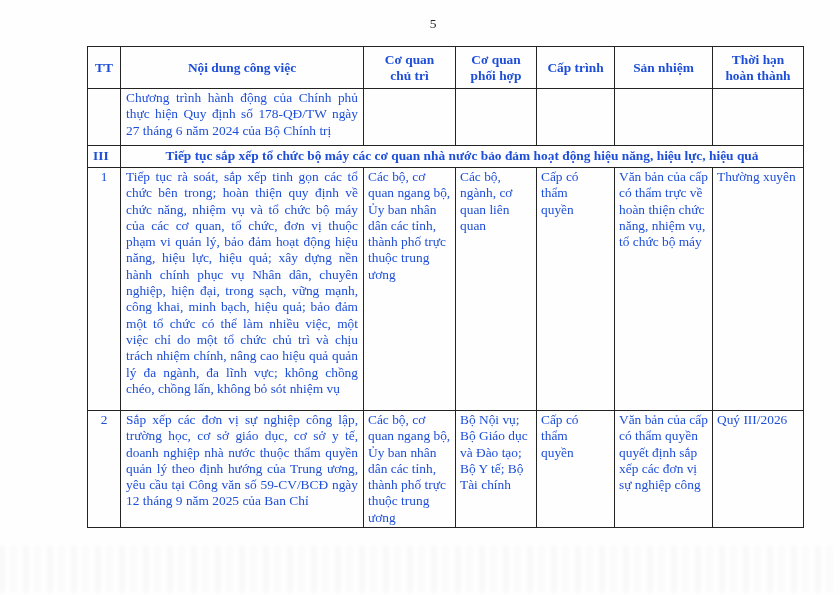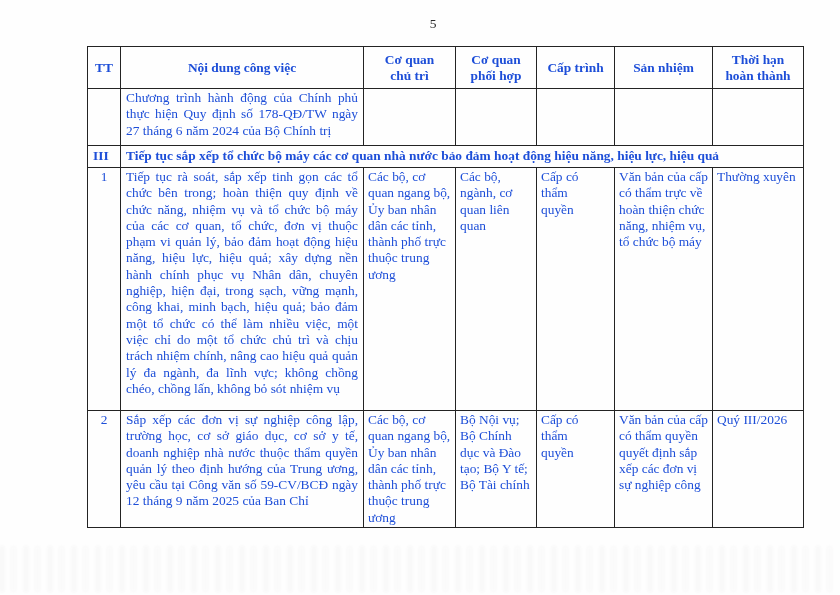--- a/index.html
+++ b/index.html
@@ -51,21 +51,21 @@
     padding: 1px 5px;
   }
   .hw { display: inline-block; max-width: 62px; }
   .hw-wide { display: inline-block; max-width: 72px; }
   td.tt { text-align: center; padding: 1px 1px; }
   td.j { text-align: justify; text-justify: inter-word; }
   td.c { padding: 1px 4px; }
   .nw { display: inline-block; max-width: 52px; }
   td.section-cell {
     font-weight: 700;
-    text-align: left;
+    text-align: center;
     padding: 2px 5px;
     vertical-align: middle;
   }
   td.tt-bold { font-weight: 700; text-align: left; vertical-align: middle; }
   tr.r-cont  { height: 57px; }
   tr.r-sec   { height: 22px; }
   tr.r-one   { height: 243px; }
   tr.r-two   { height: 101px; }
   .scan-noise {
     position: absolute;
@@ -129,21 +129,21 @@
         <td class="c">Các bộ, cơ quan ngang bộ, Ủy ban nhân dân các tỉnh, thành phố trực thuộc trung ương</td>
         <td class="c">Các bộ, ngành, cơ quan liên quan</td>
         <td class="c"><span class="nw">Cấp có thẩm quyền</span></td>
         <td class="c">Văn bản của cấp có thẩm trực về hoàn thiện chức năng, nhiệm vụ, tổ chức bộ máy</td>
         <td class="c">Thường xuyên</td>
       </tr>
       <tr class="r-two">
         <td class="tt">2</td>
         <td class="j">Sắp xếp các đơn vị sự nghiệp công lập, trường học, cơ sở giáo dục, cơ sở y tế, doanh nghiệp nhà nước thuộc thẩm quyền quản lý theo định hướng của Trung ương, yêu cầu tại Công văn số 59-CV/BCĐ ngày 12 tháng 9 năm 2025 của Ban Chỉ</td>
         <td class="c">Các bộ, cơ quan ngang bộ, Ủy ban nhân dân các tỉnh, thành phố trực thuộc trung ương</td>
-        <td class="c">Bộ Nội vụ; Bộ Chính dục và Đào tạo; Bộ Y tế; Bộ Tài chính</td>
+        <td class="c">Bộ Nội vụ; Bộ Giáo dục và Đào tạo; Bộ Y tế; Bộ Tài chính</td>
         <td class="c"><span class="nw">Cấp có thẩm quyền</span></td>
         <td class="c">Văn bản của cấp có thẩm quyền quyết định sắp xếp các đơn vị sự nghiệp công</td>
         <td class="c">Quý III/2026</td>
       </tr>
     </tbody>
   </table>
 
   <div class="scan-noise"></div>
 
 </div>

